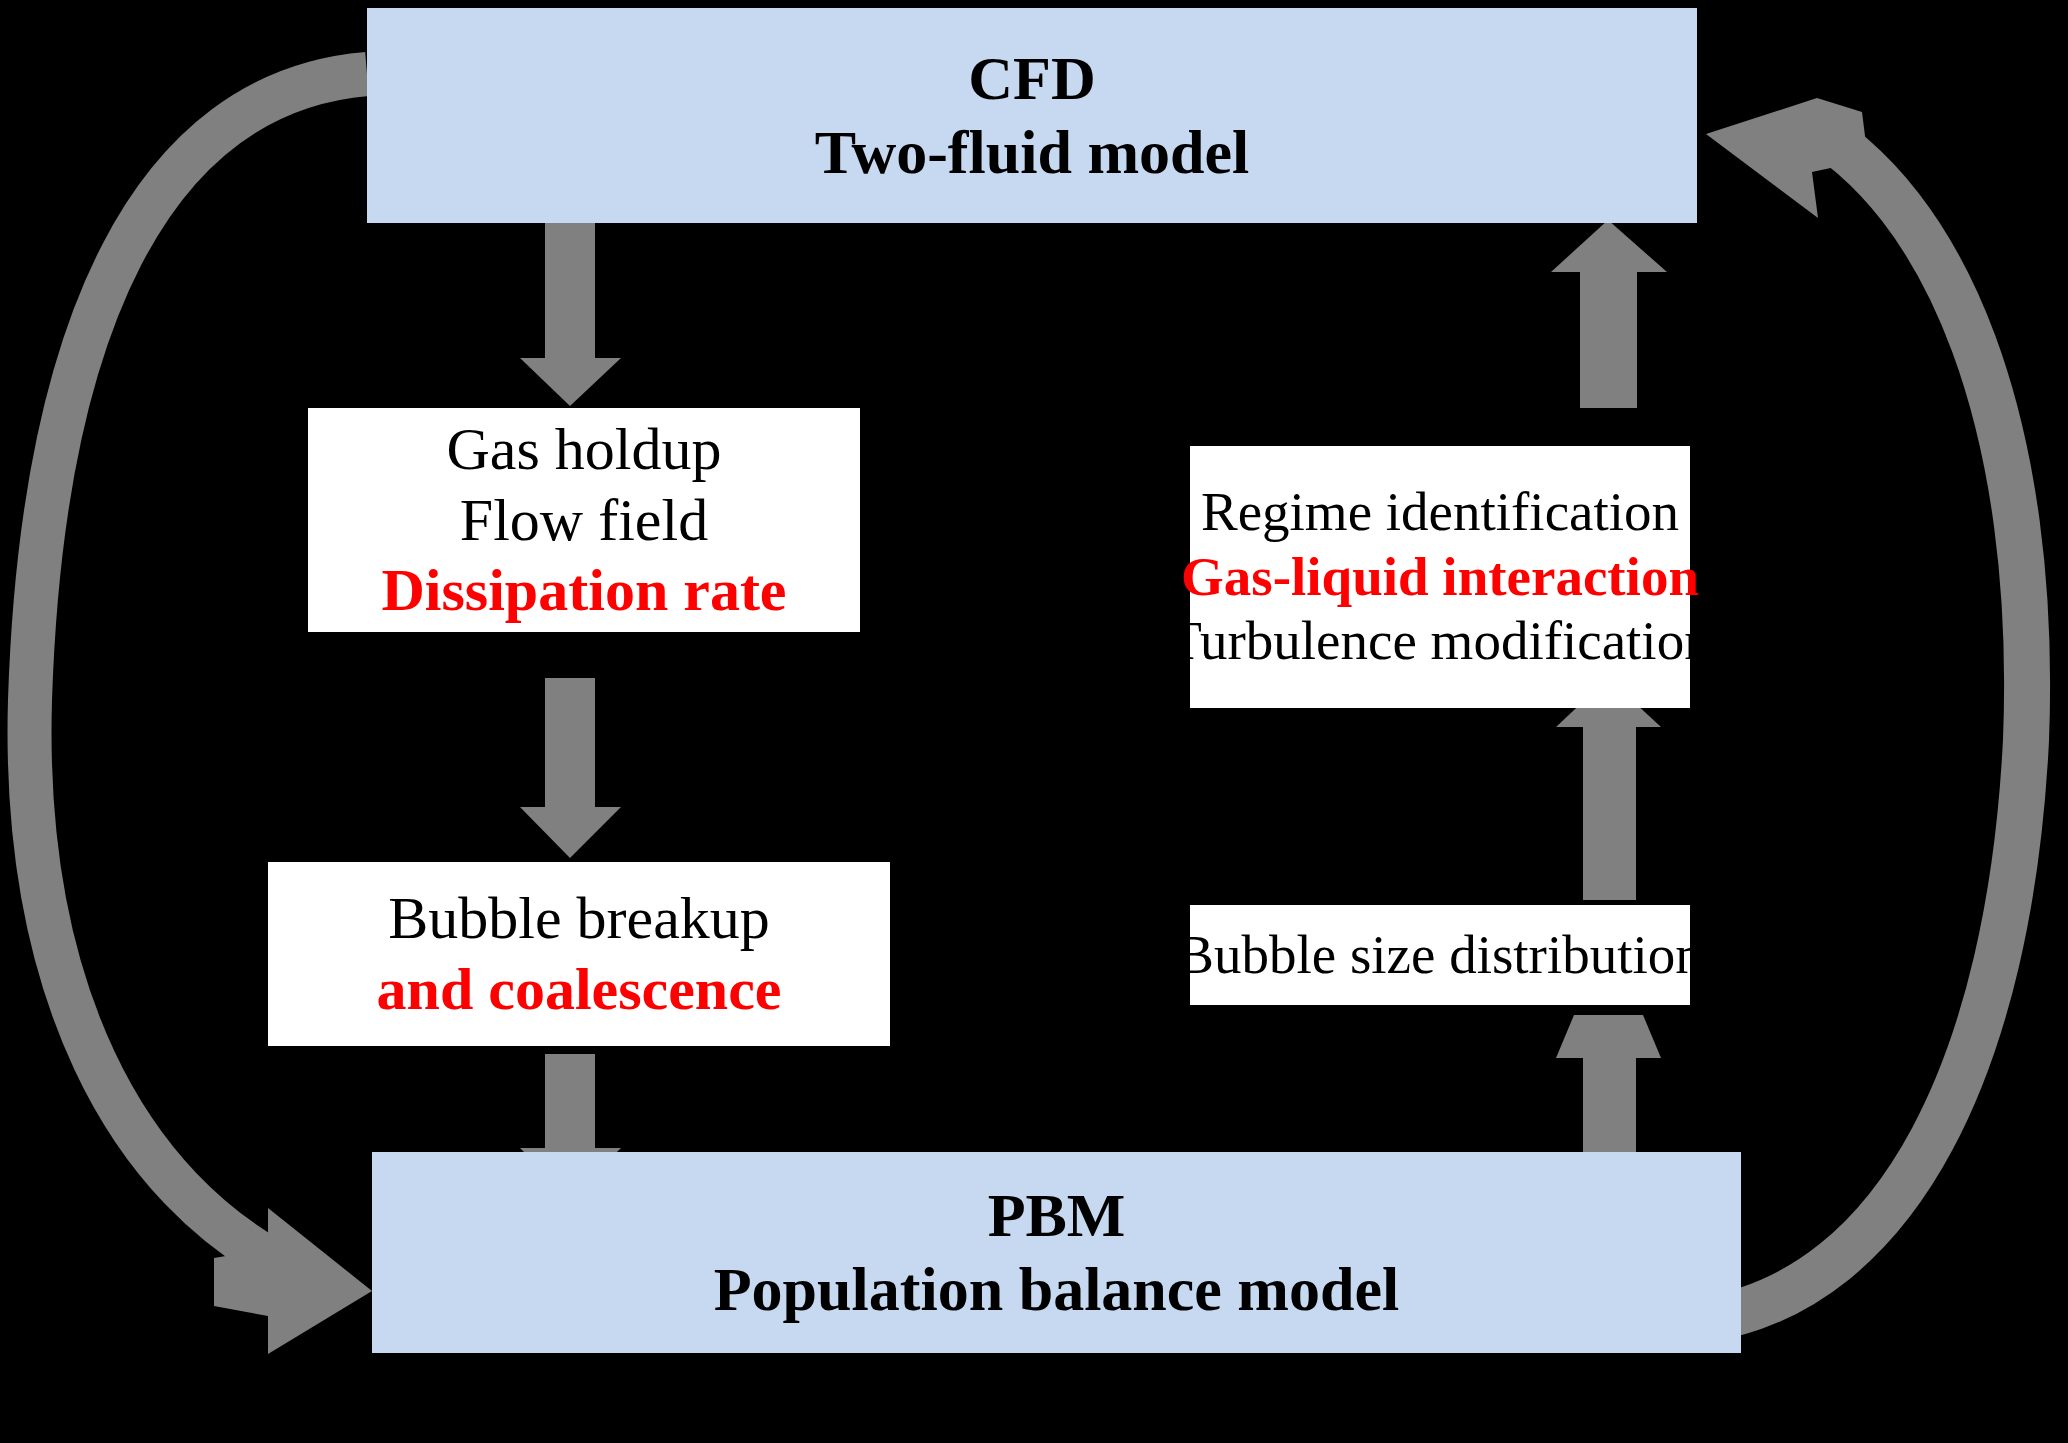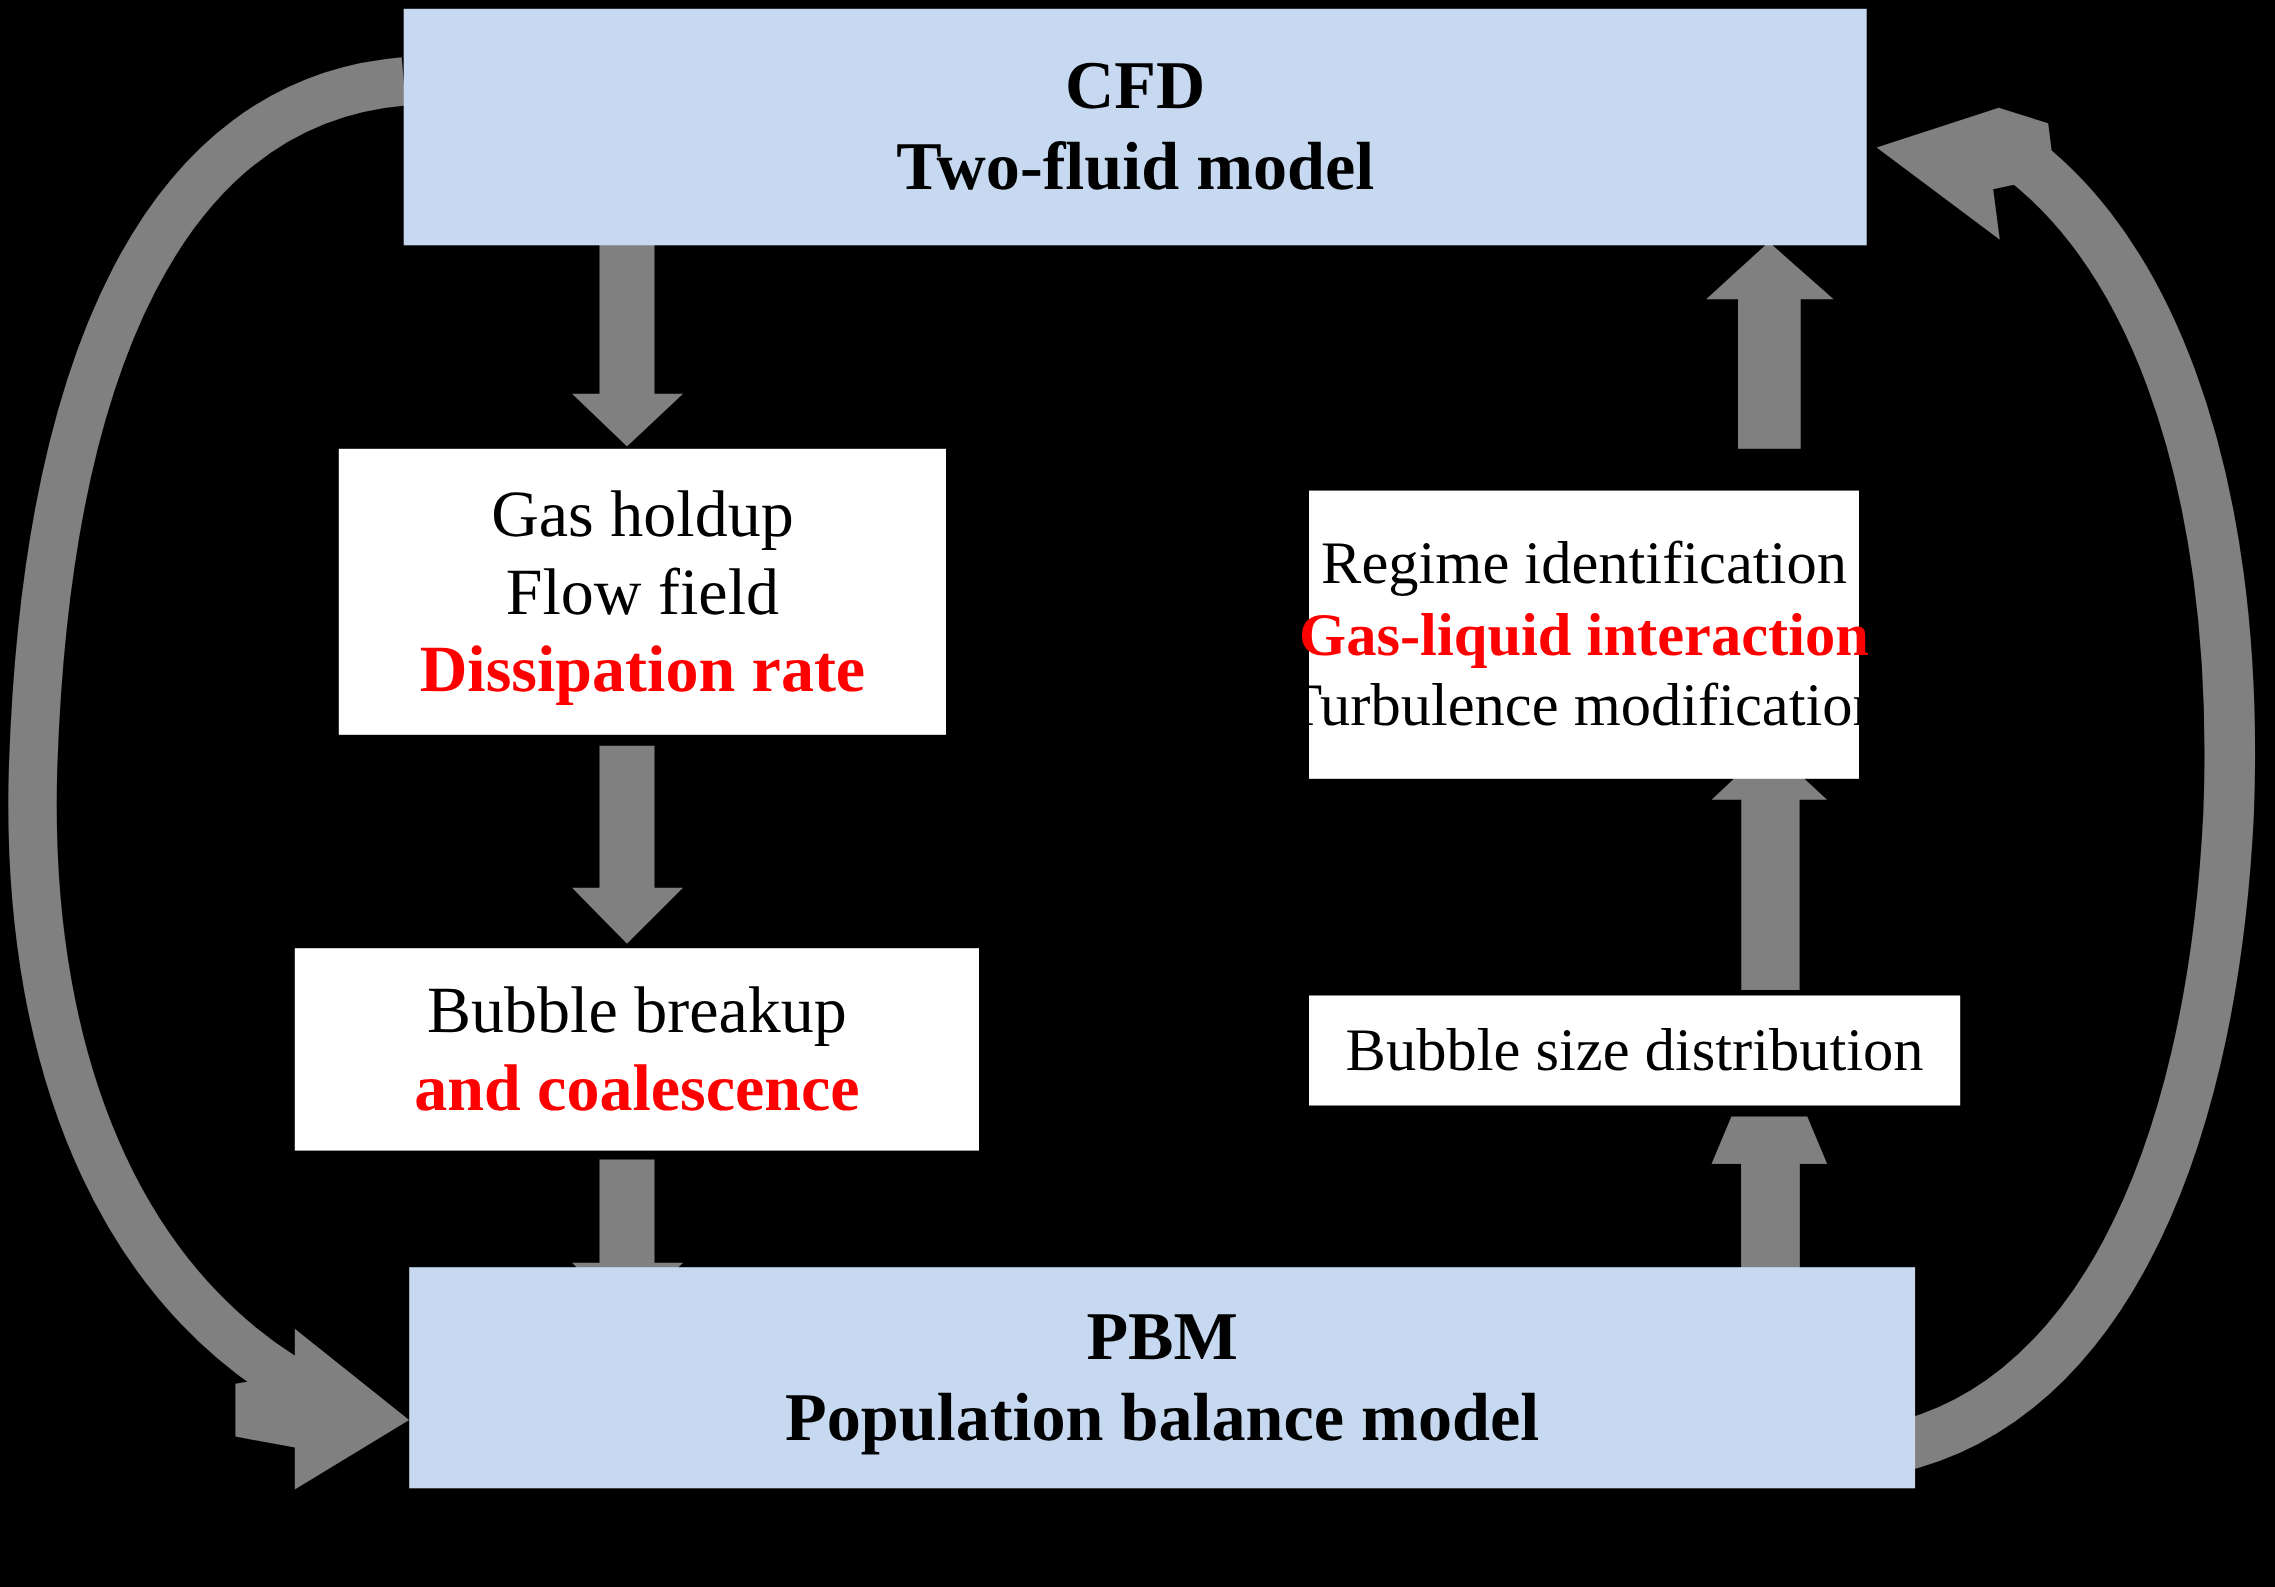--- a/index.html
+++ b/index.html
@@ -41,24 +41,24 @@
   .node.white {
     background: #ffffff;
     color: #000000;
   }
   .line { display: block; white-space: nowrap; }
   .line.red { color: #ff0000; font-weight: bold; }
 
   
   #node-cfd      { left: 367px;  top: 8px;    width: 1330px; height: 215px; font-size: 62px; }
   #node-pbm      { left: 372px;  top: 1152px; width: 1369px; height: 201px; font-size: 62px; }
-  #node-gas      { left: 308px;  top: 408px;  width: 552px;  height: 260px; font-size: 60px; }
+  #node-gas      { left: 308px;  top: 408px;  width: 552px;  height: 224px; font-size: 60px; }
   #node-regime   { left: 1190px; top: 408px;  width: 500px;  height: 262px; font-size: 55px; margin-top: 38px; }
   #node-breakup  { left: 268px;  top: 862px;  width: 622px;  height: 184px; font-size: 60px; }
-  #node-bsd      { left: 1190px; top: 905px;  width: 592px;  height: 100px; font-size: 55px; }
+  #node-bsd      { left: 1190px; top: 905px;  width: 500px;  height: 100px; font-size: 55px; }
 
   #node-cfd .line       { font-size: 62px; }
   #node-pbm .line       { font-size: 62px; }
   #node-regime .line    { font-size: 55px; }
   #node-gas .line       { font-size: 60px; }
   #node-breakup .line   { font-size: 60px; }
   #node-bsd .line       { font-size: 55px; }
 </style>
 </head>
 <body>

